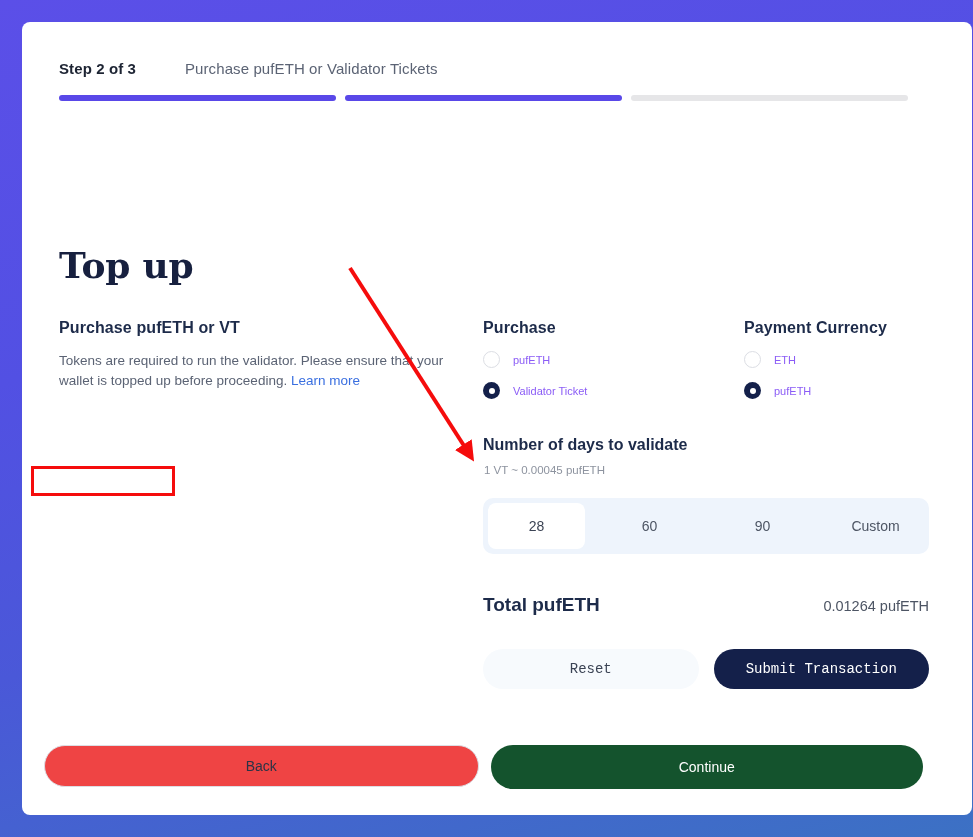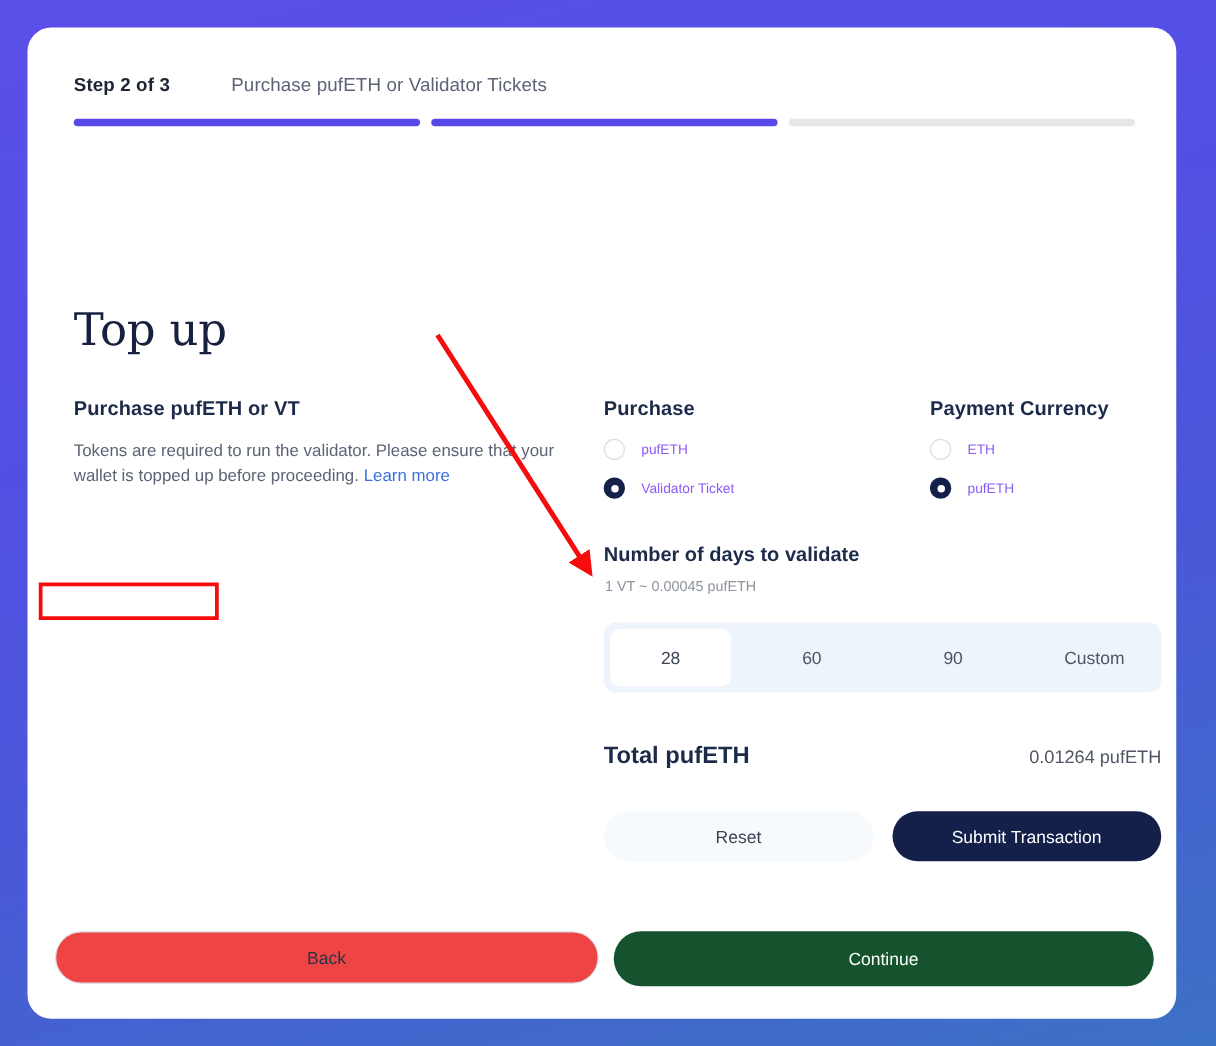--- a/index.html
+++ b/index.html
@@ -16,22 +16,23 @@
   }
 
   
   .card {
     position: absolute;
     left: 22px;
     top: 22px;
     width: 919px;
     height: 793px;
     background: #ffffff;
-    border-radius: 19px;
+    border-radius: 8px;
     overflow: hidden;
+    padding-left: 31px;
   }
 
   
   .step-header {
     position: absolute;
     left: 37px;
     top: 38px;
     display: flex;
     align-items: baseline;
     gap: 9px;
@@ -64,21 +65,21 @@
     background: #e6e6e8;
   }
   .progress-seg.filled { background: #5948e8; }
 
   
   .page-title {
     position: absolute;
     left: 37px;
     top: 222px;
     font-family: "DejaVu Serif", "Liberation Serif", serif;
-    font-weight: normal;
+    font-weight: bold;
     font-size: 36px;
     color: #17203f;
     letter-spacing: -.2px;
   }
 
   
   .col-left {
     position: absolute;
     left: 37px;
     top: 297px;
@@ -244,21 +245,21 @@
     top: 627px;
     width: 446px;
     display: flex;
     gap: 15px;
   }
   .btn {
     border: none;
     border-radius: 24px;
     height: 40px;
     font-size: 14px;
-    font-family: Liberation Sans, sans-serif;
+    font-family: Liberation Mono, monospace;
     cursor: pointer;
     flex: 1;
   }
   .btn-reset {
     background: #f7fafd;
     color: #3b4354;
   }
   .btn-submit {
     background: #14204a;
     color: #ffffff;

